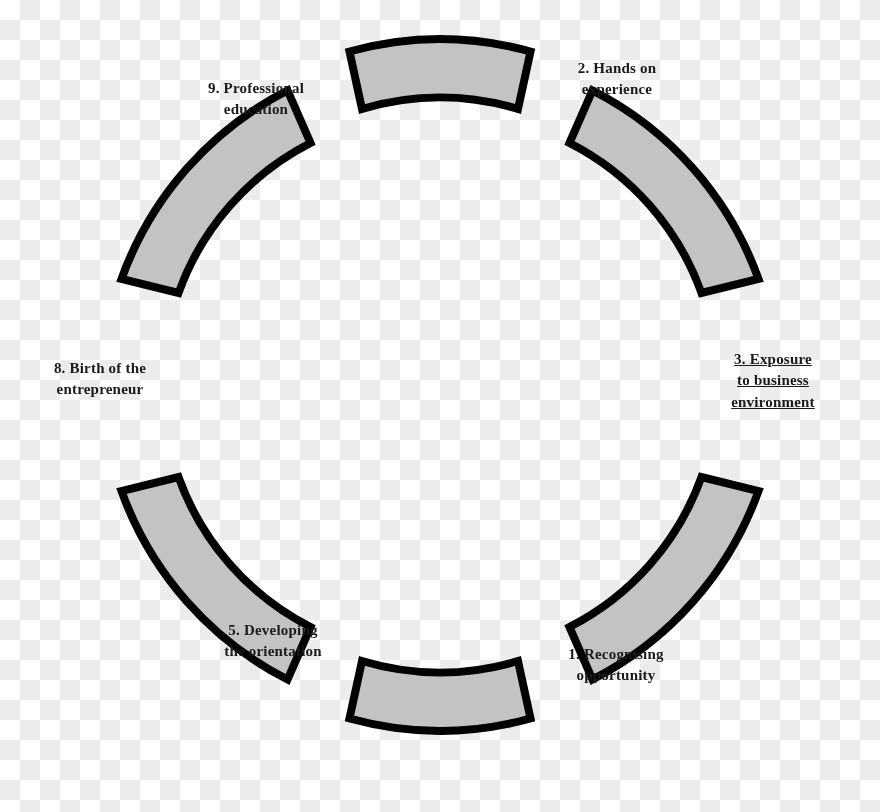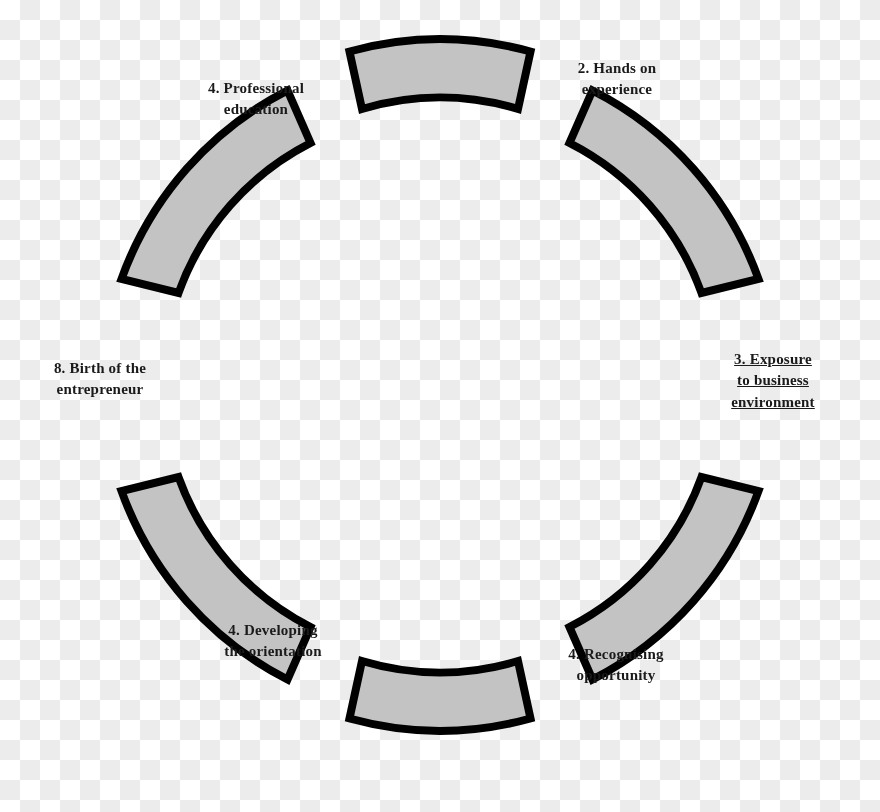--- a/index.html
+++ b/index.html
@@ -98,32 +98,32 @@
              A 271 271 0 0 0 310.5 627.0
              Z" stroke="#000000" stroke-width="8"></path>
 
     <path class="seg" id="seg-upper-left" fill="#c3c3c3" d="M 121.5 279.0
              A 341 341 0 0 1 287.5 90.5
              L 310.5 143.0
              A 271 271 0 0 0 178.5 293.0
              Z" stroke="#000000" stroke-width="8"></path>
   </svg>
 
-  <div class="label" id="label-1" style="color: rgb(26, 26, 26);">4. Professional
+  <div class="label" id="label-1" style="color: rgb(26, 26, 26);">9. Professional
 education</div>
 
   <div class="label" id="label-2" style="color: rgb(26, 26, 26);">2. Hands on
 experience</div>
 
   <div class="label" id="label-3" style="color: rgb(26, 26, 26);">3. Exposure
 to business
 environment</div>
 
-  <div class="label" id="label-4" style="color: rgb(26, 26, 26);">4. Recognising
+  <div class="label" id="label-4" style="color: rgb(26, 26, 26);">1. Recognising
 opportunity</div>
 
-  <div class="label" id="label-5" style="color: rgb(26, 26, 26);">4. Developing
+  <div class="label" id="label-5" style="color: rgb(26, 26, 26);">5. Developing
 the orientation</div>
 
   <div class="label" id="label-6" style="color: rgb(26, 26, 26);">8. Birth of the
 entrepreneur</div>
 
 </div>
 
 </body></html>

